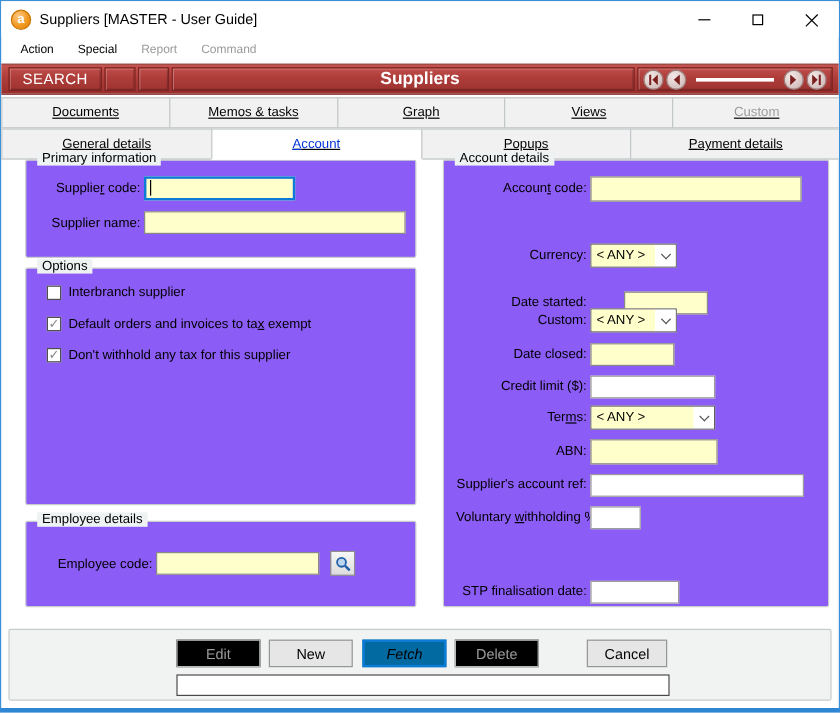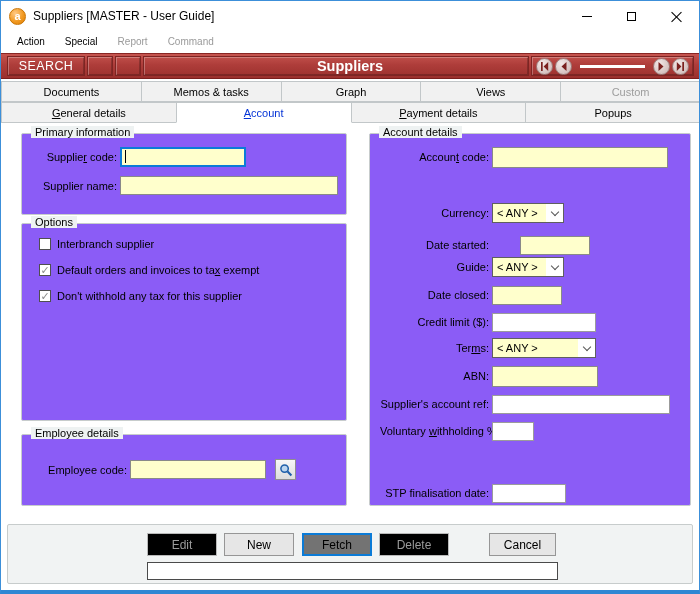--- a/index.html
+++ b/index.html
@@ -52,21 +52,21 @@
   .cell-main { left:142px; width:386px; }
   .cell-nav { left:530px; width:163px; display:flex; align-items:center; padding:0 3px; }
   .redbar-title { position:absolute; left:0; right:0; top:4px; text-align:center;
                   color:#fff; font-size:14.5px; font-weight:bold; pointer-events:none; }
   .nav-btn { width:17px; height:17px; border-radius:50%; flex:none;
     background:radial-gradient(circle at 35% 30%, #f3e9e8, #d6c2c0 70%, #c2a9a7);
     border:1px solid #9f7f7d; display:flex; align-items:center; justify-content:center; margin:0 1px; }
   .nav-slider { flex:1; height:3px; background:#fff; margin:0 7px; }
   
   .tabs { position:absolute; top:80px; left:0; width:700px; }
-  .tab-row { display:flex; height:21px; }
+  .tab-row { display:flex; height:26px;text-decoration:underline; }
   .tab { flex:1; background:#f1f1f1; border:1px solid #c2c7c9; margin-left:-1px;
          display:flex; align-items:center; justify-content:center; font-size:11px; color:#000; }
   .tab:first-child { margin-left:0; }
   .tab.active { background:#fff; border-bottom-color:#fff; color:#0433d6; position:relative; z-index:2;align-items:center; }
   .tab.disabled { color:#9d9d9d; }
   .tab u, .f-label u, .cb-label u { text-decoration:underline; }
   
   .group { position:absolute; background:#8b5cf6; border:1px solid #c7cccc; border-radius:2px; }
   .group-title { position:absolute; top:-8px; left:9px; background:#eef2f2; padding:0 4px;
                  font-size:11px; color:#000; white-space:nowrap; }
@@ -113,21 +113,21 @@
           transform:rotate(45deg); margin-top:-3px; }
   .combo.small { width:72px; flex:none; }
   .combo.wide  { width:104px; flex:none; }
   
   #bottom-panel { position:absolute; left:6px; top:523px; width:686px; height:60px;
     background:#f1f3f3; border:1px solid #c7cccc; border-radius:2px; }
   .btn { position:absolute; top:8px; width:70px; height:23px; font-size:12px;
          display:flex; align-items:center; justify-content:center; }
   .btn-enabled  { background:#e6e6e6; border:1px solid #969696; color:#000; }
   .btn-disabled { background:#000000; border:1px solid #b9b9b9; color:#9b9b9b; }
-  .btn-focus    { background:#737373; border:2px solid #0b7bd7; color:#000; }
+  .btn-focus    { background:#0369a1; border:2px solid #0b7bd7; color:#000;font-style:italic; }
   #btn-edit { left:139px; } #btn-new { left:216px; } #btn-fetch { left:294px; }
   #btn-delete { left:371px; } #btn-cancel { left:481px; width:67px; }
   #status-input { position:absolute; left:139px; top:37px; width:411px; height:18px;
     background:#fff; border:1px solid #4a4a4a; font-size:11px; padding:1px 3px; font-family:inherit; }
 </style>
 </head>
 <body>
 
 <div class="window">
 
@@ -204,24 +204,24 @@
         </div>
     </div>
     <div class="tab-row">
       <div class="tab">
           <span><u>G</u><span>eneral details</span></span>
         </div>
       <div class="tab active">
           <span><u>A</u><span>ccount</span></span>
         </div>
       <div class="tab">
+          <span><u></u><span>Popups</span></span>
+        </div>
+      <div class="tab">
           <span><u>P</u><span>ayment details</span></span>
-        </div>
-      <div class="tab">
-          <span><u></u><span>Popups</span></span>
         </div>
     </div>
   </div>
 
   <div class="group" id="grp-primary">
     <span class="group-title">Primary information</span>
     <div class="f-row pi-r1">
       <span class="f-label"><span>Supplie</span><u>r</u><span> code:</span></span>
       <span class="focus-field" style="width:126px;height:20px;">
         <input class="tfield" style="background: rgb(255, 255, 204); border: 2px solid rgb(11, 123, 215);" readonly="" value="">
@@ -276,27 +276,27 @@
     <div class="f-row a-row" style="top:68px;">
       <span class="f-label">Currency:</span>
       <span class="combo small">
         <span class="combo-value">&lt; ANY &gt;</span>
         <span class="combo-arrow">
             <span class="chev"></span>
           </span>
       </span>
     </div>
 
-    <div class="f-row a-row" style="top:100px;gap:28px;">
+    <div class="f-row a-row" style="top:107px;gap:28px;">
       <span class="f-label">Date started:</span>
       <input class="tfield yellow" style="width: 70px; height: 19px;" readonly="" value="">
     </div>
 
     <div class="f-row a-row" style="top:122px;">
-      <span class="f-label">Guide:</span>
+      <span class="f-label">Custom:</span>
       <span class="combo small">
         <span class="combo-value">&lt; ANY &gt;</span>
         <span class="combo-arrow">
             <span class="chev"></span>
           </span>
       </span>
     </div>
 
     <div class="f-row a-row" style="top:150px;">
       <span class="f-label">Date closed:</span>

